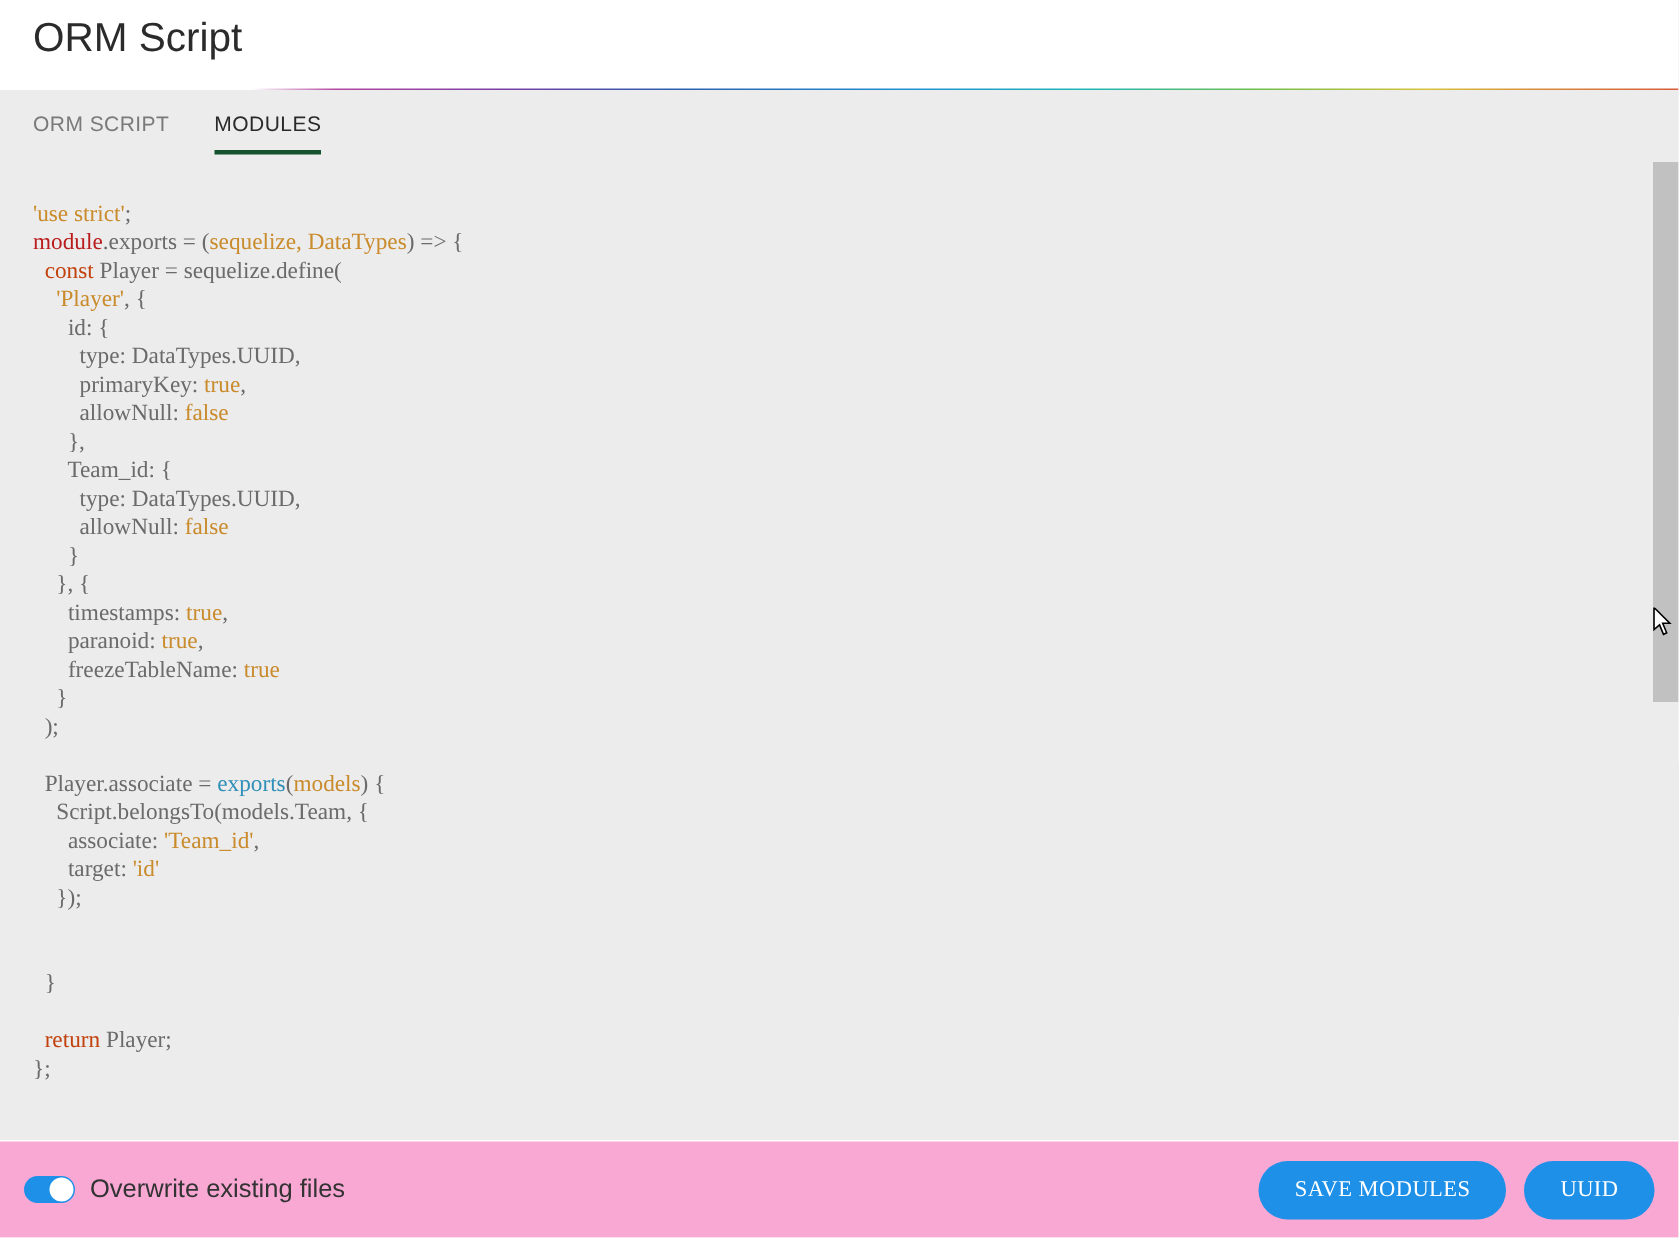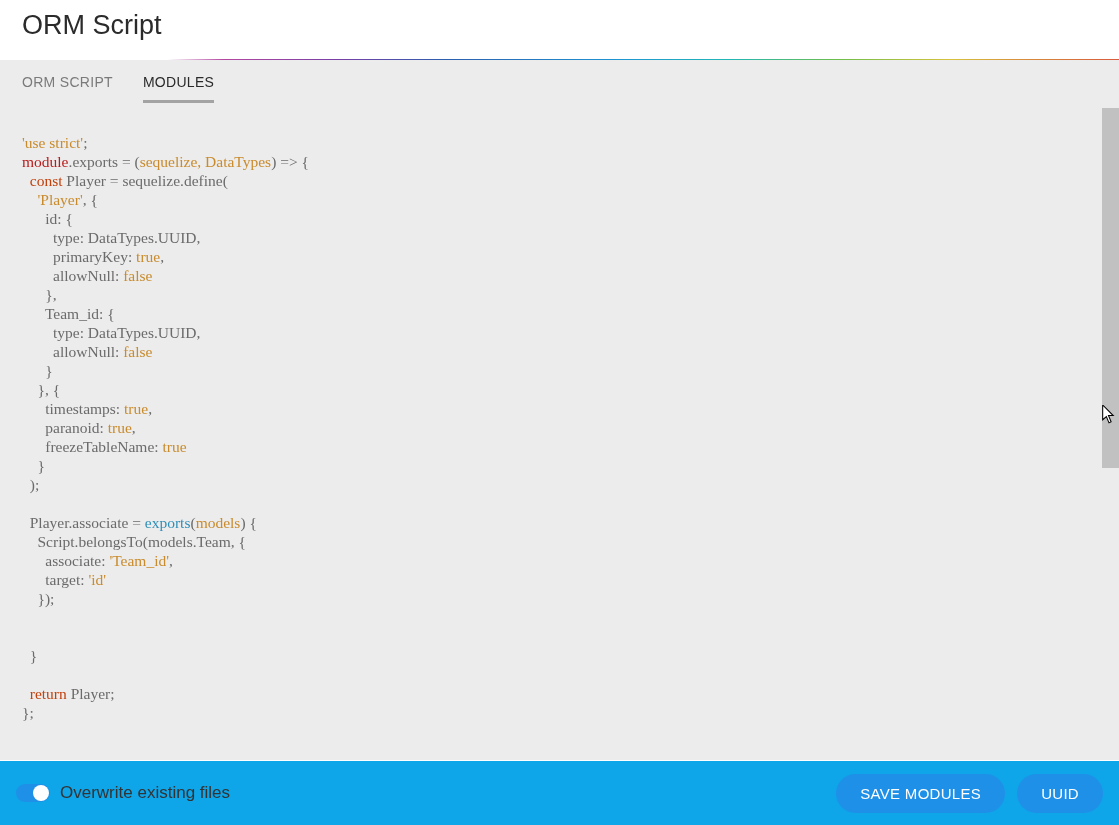--- a/index.html
+++ b/index.html
@@ -46,21 +46,21 @@
   .tab {
     font-size: 14px;
     letter-spacing: 0.3px;
     color: #7a7a7a;
     padding-bottom: 10px;
     cursor: pointer;
     border-bottom: 3px solid transparent;
   }
   .tab.active {
     color: #2a2a2a;
-    border-bottom: 3px solid #a3a3a3;
+    border-bottom: 3px solid #14532d;
   }
   .code-wrap {
     padding: 30px 22px 0 22px;
     height: calc(100% - 48px);
     overflow: hidden;
   }
   pre.code {
     font-family: Liberation Serif, serif;
     font-size: 15.5px;
     line-height: 19px;
@@ -84,21 +84,21 @@
     background: #c1c1c1;
     border-radius: 0;
   }
 
   .footer {
     position: absolute;
     bottom: 0;
     left: 0;
     right: 0;
     height: 64px;
-    background: #0ea5e9;
+    background: #f9a8d4;
     display: flex;
     align-items: center;
     padding: 0 16px;
   }
   .toggle-wrap {
     display: flex;
     align-items: center;
     gap: 10px;
   }
   .toggle {
@@ -126,20 +126,21 @@
   .btn {
     background: #1f90e8;
     color: #fff;
     border: none;
     border-radius: 22px;
     padding: 11px 24px;
     font-size: 15px;
     letter-spacing: 0.3px;
     cursor: pointer;
     margin-left: 12px;
+    font-family: Liberation Serif, serif;
   }
 
   .cursor {
     position: absolute;
     width: 14px;
     height: 20px;
     pointer-events: none;
   }
 </style>
 </head>

